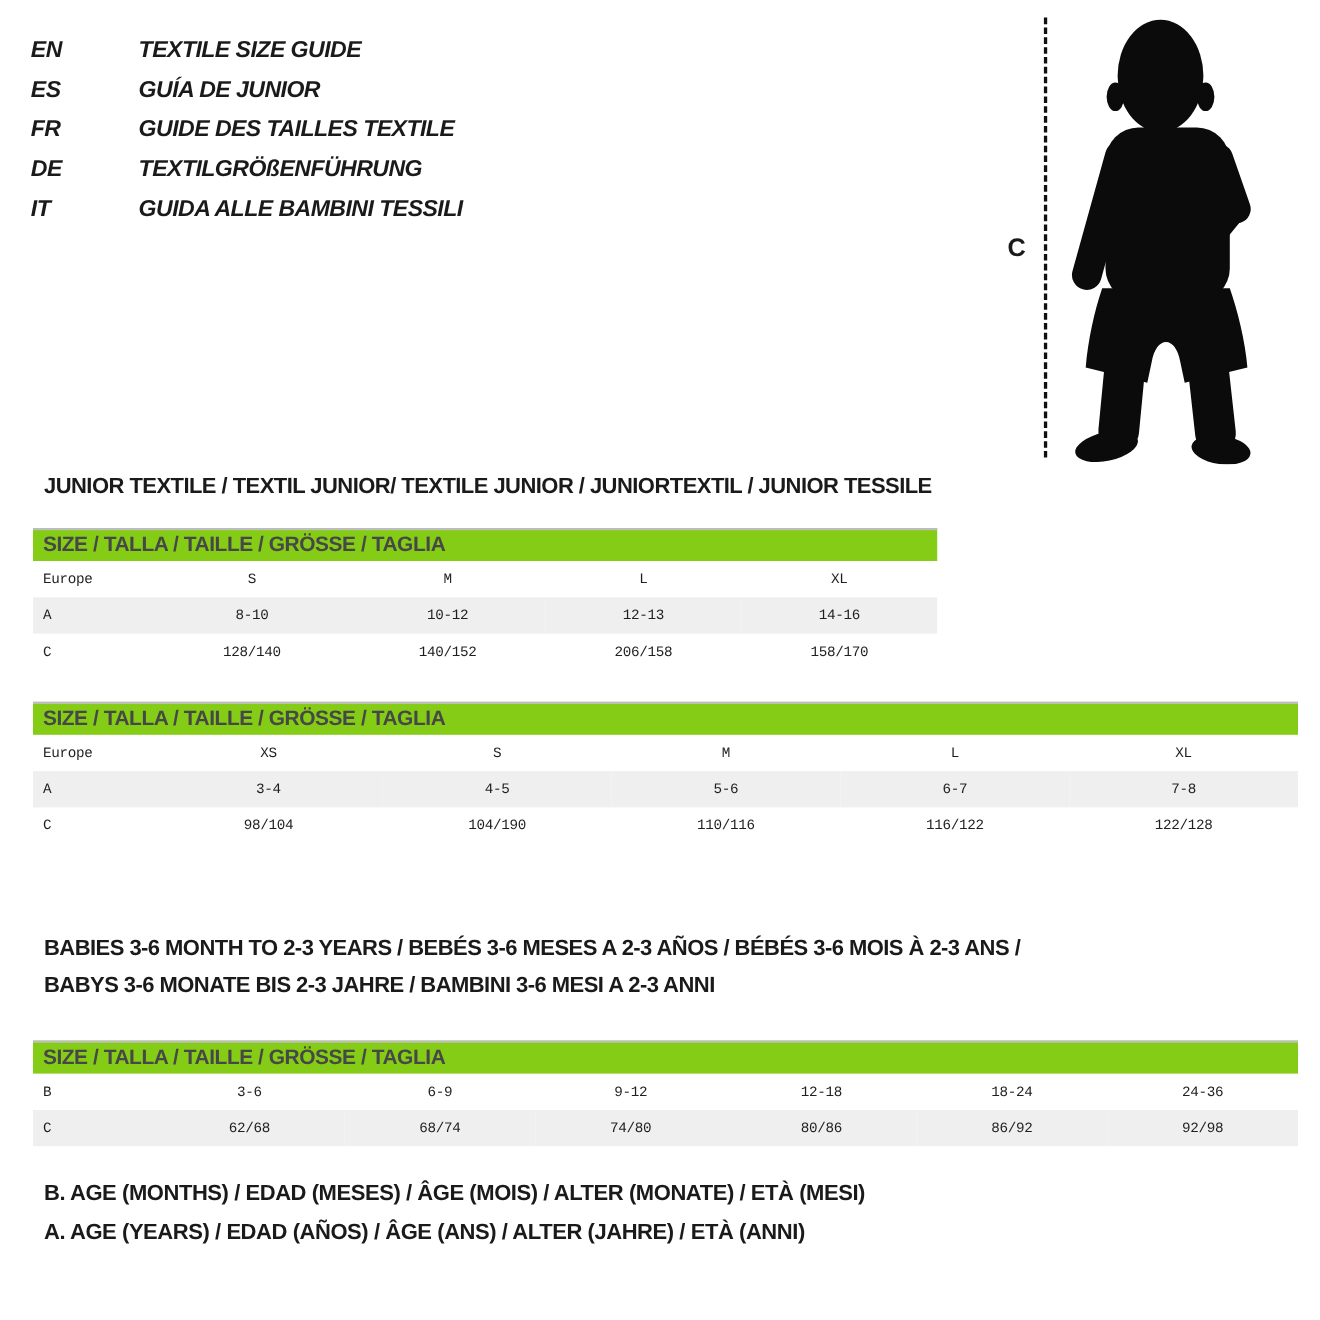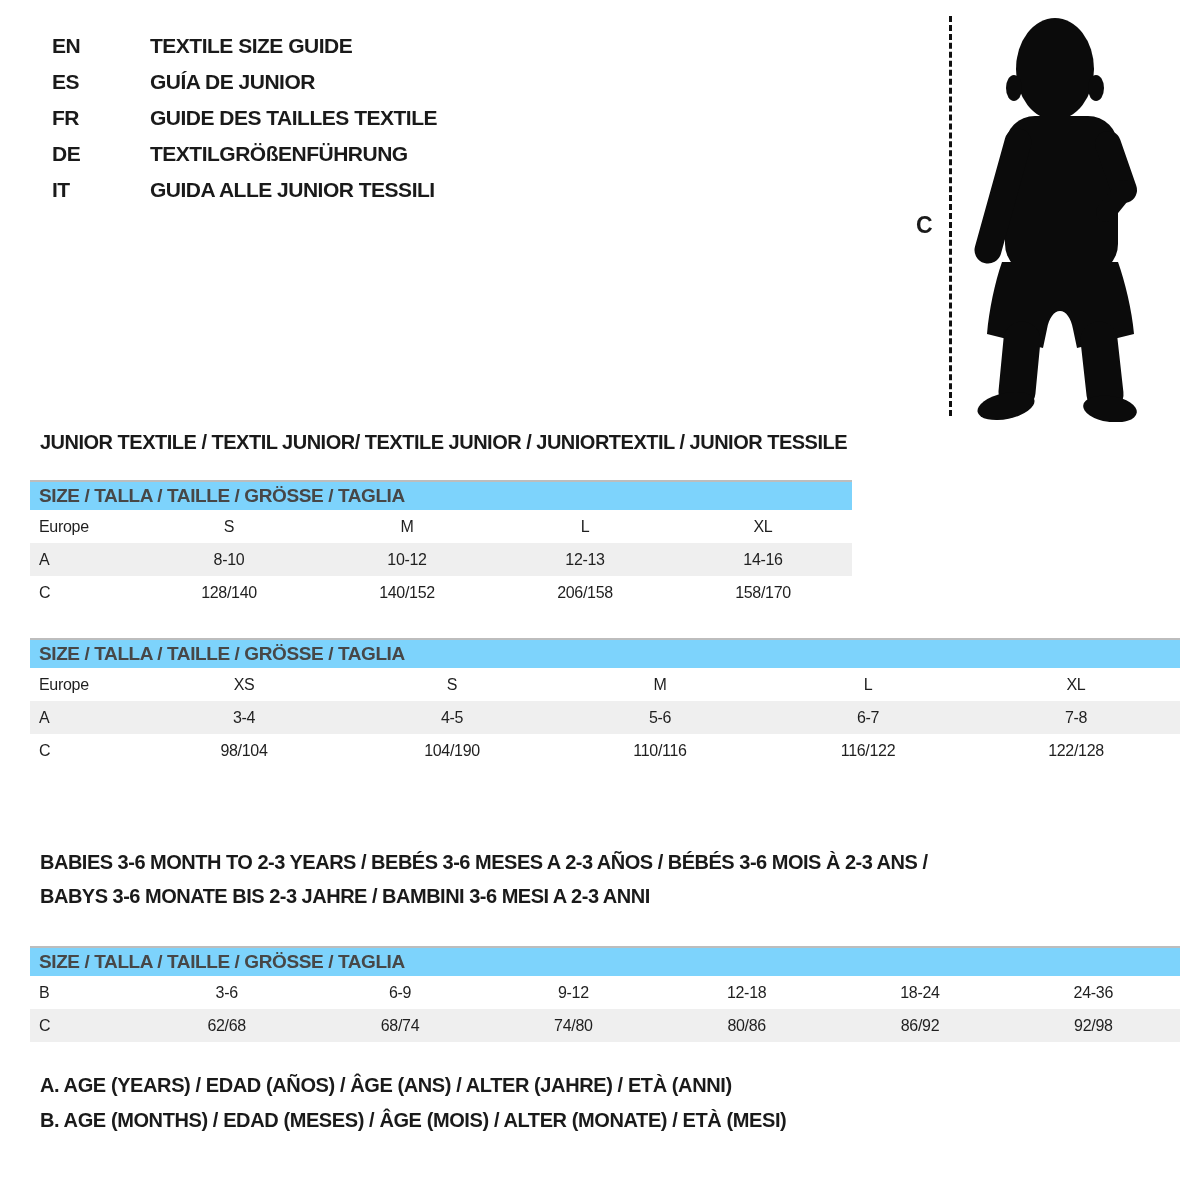--- a/index.html
+++ b/index.html
@@ -6,21 +6,21 @@
   body {
     width: 1200px; height: 1200px;
     position: relative;
     background: #ffffff;
     font-family: "Liberation Sans", sans-serif;
     color: #1a1a1a;
     overflow: hidden;
   }
 
   
-  .langs { position: absolute; top: 28px; left: 52px; }
+  .langs { position: absolute; top: 28px; left: 28px; font-style: italic; }
   .lang-row { display: flex; line-height: 36px; font-weight: bold; font-size: 21px; letter-spacing: -0.5px; }
   .lang-code { width: 78px; flex: 0 0 78px; }
   .lang-label { white-space: nowrap; margin-left: 20px; }
 
   
   .figure { position: absolute; top: 0; left: 900px; width: 300px; height: 430px; }
   .dash-line { position: absolute; left: 49px; top: 16px; height: 400px; width: 0; border-left: 3px dashed #101010; }
   .c-label { position: absolute; left: 16px; top: 212px; font-weight: bold; font-size: 23px; }
   .toddler-svg { position: absolute; left: 60px; top: 12px; }
 
@@ -32,26 +32,26 @@
 
   .sec-title {
     font-size: 20px; line-height: 24px; font-weight: bold;
     margin: 0 0 26px 10px; letter-spacing: -0.5px; white-space: nowrap;
   }
   .sec-babies .sec-title { line-height: 34px; margin-bottom: 33px; }
   .t-sub { font-size: 13px; vertical-align: -4px; }
 
   .size-bar {
     height: 30px; line-height: 28px; box-sizing: border-box;
-    background: #7dd3fc; border-top: 2px solid #bdbdbd;
+    background: #84cc16; border-top: 2px solid #bdbdbd;
     color: #474747; font-weight: bold; font-size: 19px;
     padding-left: 9px; letter-spacing: -0.4px;
   }
 
-  .size-table { width: 100%; border-collapse: collapse; font-size: 16px; table-layout: fixed; }
+  .size-table { width: 100%; border-collapse: collapse; font-size: 13px; table-layout: fixed; font-family: Liberation Mono, monospace; }
   .size-table td {
     height: 33px; text-align: center; padding: 0;
     color: #1f1f1f; letter-spacing: -0.3px;
   }
   .size-table td.lbl { text-align: left; padding-left: 9px; }
   .size-table col.c-lbl { width: 110px; }
   .size-table tr.shaded { background: #efefef; }
 
   
   .legend { position: absolute; left: 40px; top: 1068px; font-weight: bold; font-size: 20px; line-height: 35px; letter-spacing: -0.4px; }
@@ -72,21 +72,21 @@
   <div class="lang-row">
     <span class="lang-code">FR</span>
     <span class="lang-label">GUIDE DES TAILLES TEXTILE</span>
   </div>
   <div class="lang-row">
     <span class="lang-code">DE</span>
     <span class="lang-label">TEXTILGRÖßENFÜHRUNG</span>
   </div>
   <div class="lang-row">
     <span class="lang-code">IT</span>
-    <span class="lang-label">GUIDA ALLE JUNIOR TESSILI</span>
+    <span class="lang-label">GUIDA ALLE BAMBINI TESSILI</span>
   </div>
 </div>
 
 <div class="figure">
   <span class="c-label">C</span>
   <div class="dash-line"></div>
   <svg class="toddler-svg" width="185" height="410" viewBox="0 0 185 410" fill="#0b0b0b" stroke="none" aria-hidden="true">
     <ellipse cx="95" cy="57" rx="39" ry="51"></ellipse>
     <ellipse cx="54" cy="76" rx="8" ry="13"></ellipse>
     <ellipse cx="136" cy="76" rx="8" ry="13"></ellipse>
@@ -212,15 +212,15 @@
         <td>74/80</td>
         <td>80/86</td>
         <td>86/92</td>
         <td>92/98</td>
       </tr>
     </tbody>
   </table>
 </section>
 
 <div class="legend">
+  <div class="legend-line">B. AGE (MONTHS) / EDAD (MESES) / ÂGE (MOIS) / ALTER (MONATE) / ETÀ (MESI)</div>
   <div class="legend-line">A. AGE (YEARS) / EDAD (AÑOS) / ÂGE (ANS) / ALTER (JAHRE) / ETÀ (ANNI)</div>
-  <div class="legend-line">B. AGE (MONTHS) / EDAD (MESES) / ÂGE (MOIS) / ALTER (MONATE) / ETÀ (MESI)</div>
 </div>
 
 </body></html>

